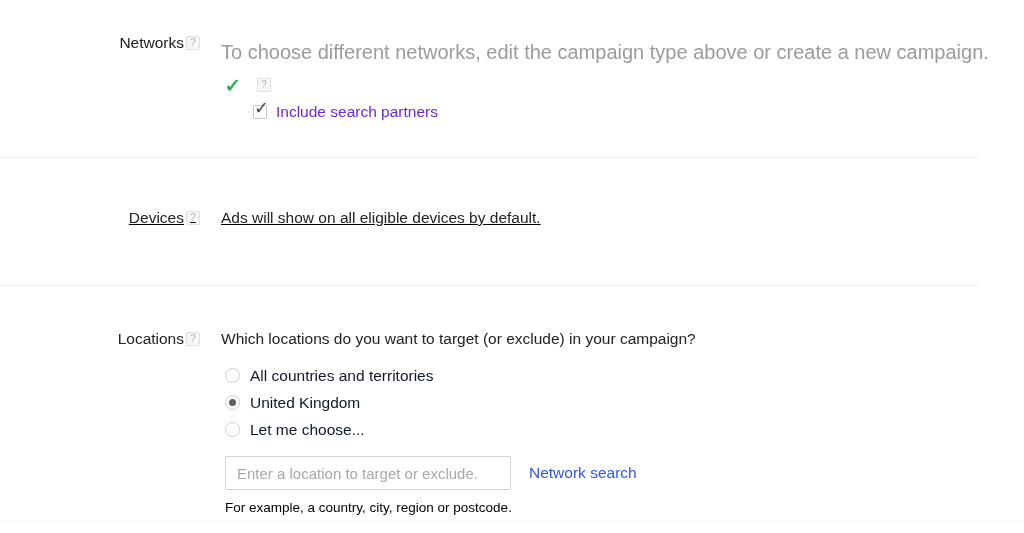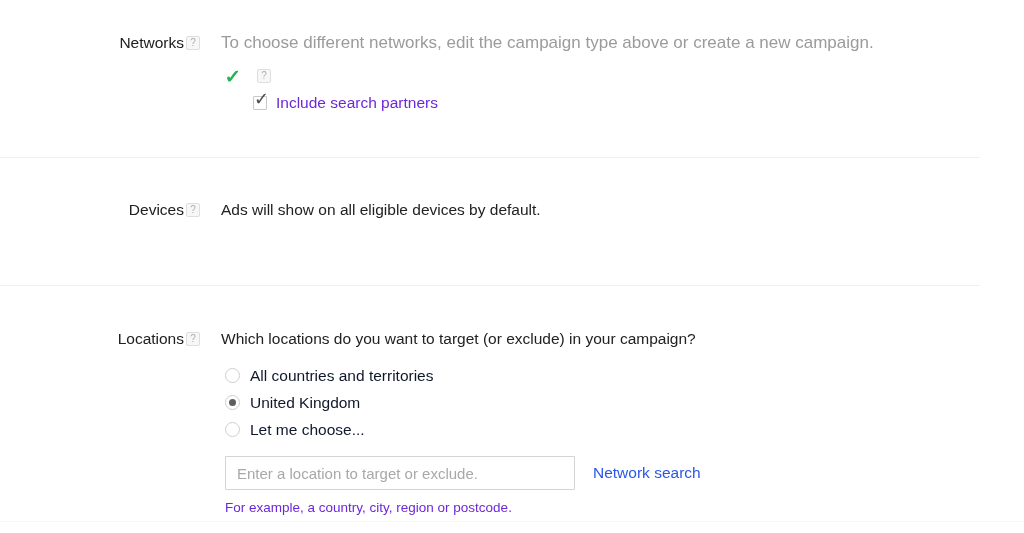--- a/index.html
+++ b/index.html
@@ -76,23 +76,24 @@
     user-select: none;
   }
   .help-icon.inline-help {
     margin-left: 8px;
     position: relative;
     top: -1px;
   }
 
   
   .muted-text {
-    font-size: 17px;
+    font-size: 20px;
     color: #9b9b9b;
     line-height: 20px;
+    margin-top: 9px;
   }
   .dark-text {
     font-size: 15.5px;
     color: #222222;
     line-height: 20px;
   }
   .question-text {
     font-size: 15.5px;
     color: #222222;
     line-height: 20px;
@@ -203,21 +204,21 @@
   }
 
   
   .location-input-row {
     display: flex;
     align-items: center;
     margin-top: 13px;
     margin-left: 4px;
   }
   .location-input {
-    width: 350px;
+    width: 286px;
     height: 34px;
     box-sizing: border-box;
     border: 1px solid #d4d4d4;
     border-radius: 1px;
     background: #ffffff;
     padding: 0 11px;
     font-size: 15px;
     font-family: "Liberation Sans", sans-serif;
     color: #222222;
     outline: none;
@@ -231,21 +232,21 @@
     font-size: 15.5px;
     color: #2a57e8;
     text-decoration: none;
     cursor: pointer;
     line-height: 20px;
   }
   .hint-text {
     margin-top: 9px;
     margin-left: 4px;
     font-size: 13.5px;
-    color: #6d28d9;
+    color: #000000;
     line-height: 18px;
   }
 </style>
 </head>
 <body>
 
 <div class="settings-form">
 
   <div class="section" style="top:33px;">
     <div class="section-inner">
@@ -266,21 +267,21 @@
             <span class="tick">✓</span>
           </span>
           <span class="partners-label">Include search partners</span>
         </div>
       </div>
     </div>
   </div>
 
   <div class="divider" style="top:157px;"></div>
 
-  <div class="section" style="top:200px;">
+  <div class="section" style="top:208px;text-decoration:underline;">
     <div class="section-inner">
       <div class="label-col">
         <span class="field-label">Devices</span>
         <span class="help-icon">?</span>
       </div>
       <div class="content-col">
         <div class="dark-text">Ads will show on all eligible devices by default.</div>
       </div>
     </div>
   </div>

